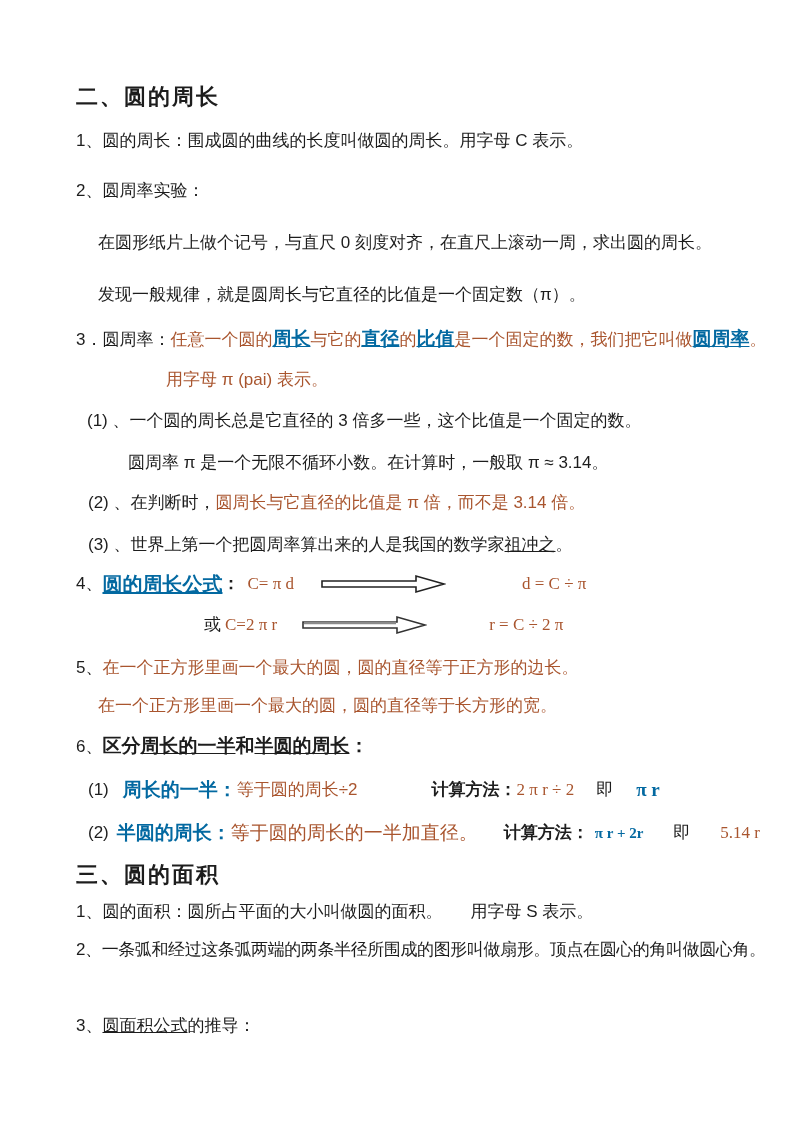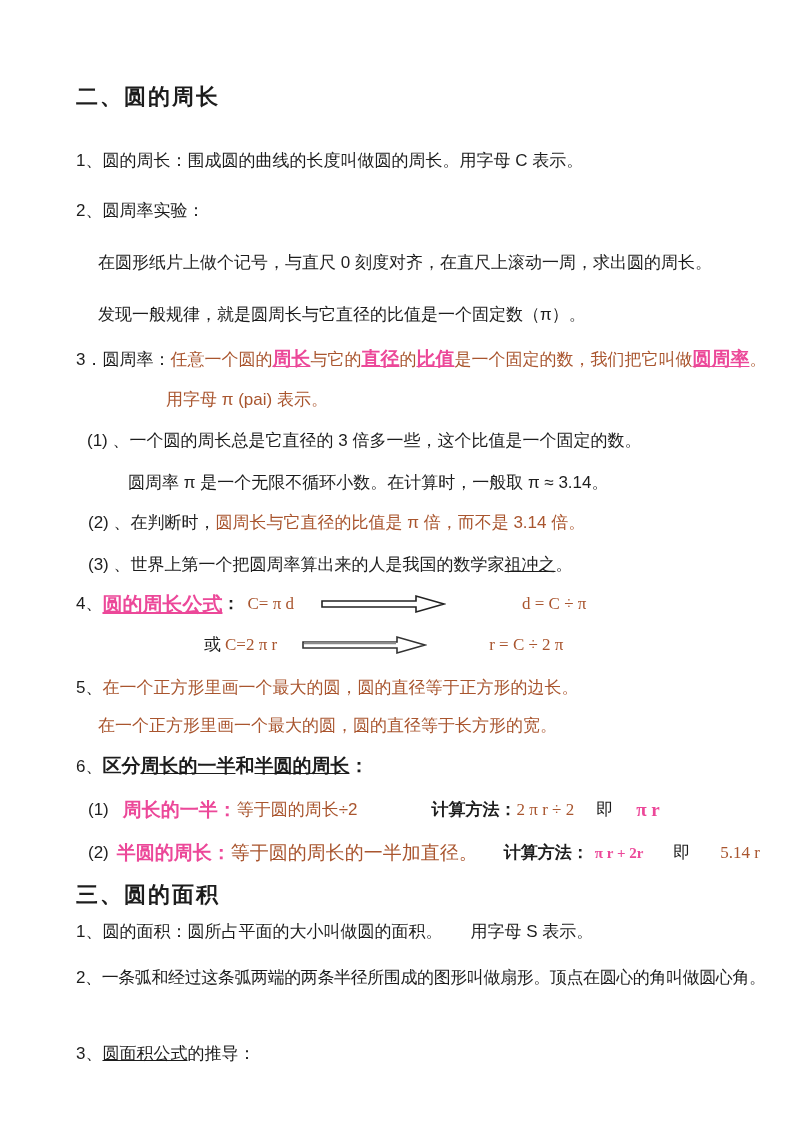--- a/index.html
+++ b/index.html
@@ -12,37 +12,37 @@
     padding:84px 40px 0 76px;
     font-family:"Liberation Sans","DejaVu Sans",sans-serif;
     color:#1d1d1d;
     font-size:17px;
     overflow:hidden;
   }
   .para{line-height:20px;white-space:nowrap;}
   .row{display:flex;align-items:center;}
   .h-main{font-size:22px;font-weight:bold;letter-spacing:2px;line-height:26px;}
   .orange{color:#a9552e;}
-  .ob{color:#ec4899;font-weight:bold;}
+  .ob{color:#0369a1;font-weight:bold;}
   .u{text-decoration:underline;}
   .ubig{font-size:19px;}
   .bold{font-weight:bold;}
   .serif{font-family:"Liberation Serif","DejaVu Serif",serif;}
   .big19{font-size:19px;line-height:24px;}
   .big21{font-size:15px;}
   .arrow{flex:0 0 auto;}
 </style>
 </head>
 <body>
 
 <div class="page">
 
   <div class="para h-main">二、圆的周长</div>
 
-  <div class="para" style="margin-top:41px"><span>1、</span><span>圆的周长：围成圆的曲线的长度叫做圆的周长。用字母 C 表示。</span></div>
+  <div class="para" style="margin-top:21px"><span>1、</span><span>圆的周长：围成圆的曲线的长度叫做圆的周长。用字母 C 表示。</span></div>
 
   <div class="para" style="margin-top:30px"><span>2、</span><span>圆周率实验：</span></div>
 
   <div class="para" style="margin-top:32px;padding-left:22px"><span>在圆形纸片上做个记号，与直尺 0 刻度对齐，在直尺上滚动一周，求出圆的周长。</span></div>
 
   <div class="para" style="margin-top:32px;padding-left:22px"><span>发现一般规律，就是圆周长与它直径的比值是一个固定数（π）。</span></div>
 
   <div class="para big19" style="margin-top:22px"><span style="font-size:17px">3．圆周率：</span><span class="orange" style="font-size:17px">任意一个圆的</span><span class="ob u ubig">周长</span><span class="orange" style="font-size:17px">与它的</span><span class="ob u ubig">直径</span><span class="orange" style="font-size:17px">的</span><span class="ob u ubig">比值</span><span class="orange" style="font-size:17px">是一个固定的数，我们把它叫做</span><span class="ob u ubig">圆周率</span><span class="orange" style="font-size:17px">。</span></div>
 
   <div class="para orange" style="margin-top:18px;padding-left:90px"><span>用字母 π (pai)  表示。</span></div>
@@ -99,17 +99,17 @@
     <span class="bold" style="margin-left:26px;font-size:17px">计算方法：</span>
     <span class="ob serif big21" style="margin-left:6px">π r + 2r</span>
     <span style="margin-left:30px;font-size:17px">即</span>
     <span class="orange serif" style="margin-left:30px;font-size:17px">5.14 r</span>
   </div>
 
   <div class="para h-main" style="margin-top:16px">三、圆的面积</div>
 
   <div class="para" style="margin-top:14px"><span>1、</span><span>圆的面积：圆所占平面的大小叫做圆的面积。</span><span style="margin-left:28px">用字母 S 表示。</span></div>
 
-  <div class="para" style="margin-top:26px;letter-spacing:-0.4px"><span>2、</span><span>一条弧和经过这条弧两端的两条半径所围成的图形叫做扇形。顶点在圆心的角叫做圆心角。</span></div>
+  <div class="para" style="margin-top:18px;letter-spacing:-0.4px"><span>2、</span><span>一条弧和经过这条弧两端的两条半径所围成的图形叫做扇形。顶点在圆心的角叫做圆心角。</span></div>
 
   <div class="para" style="margin-top:56px"><span>3、</span><span class="u">圆面积公式</span><span>的推导：</span></div>
 
 </div>
 
 </body></html>

